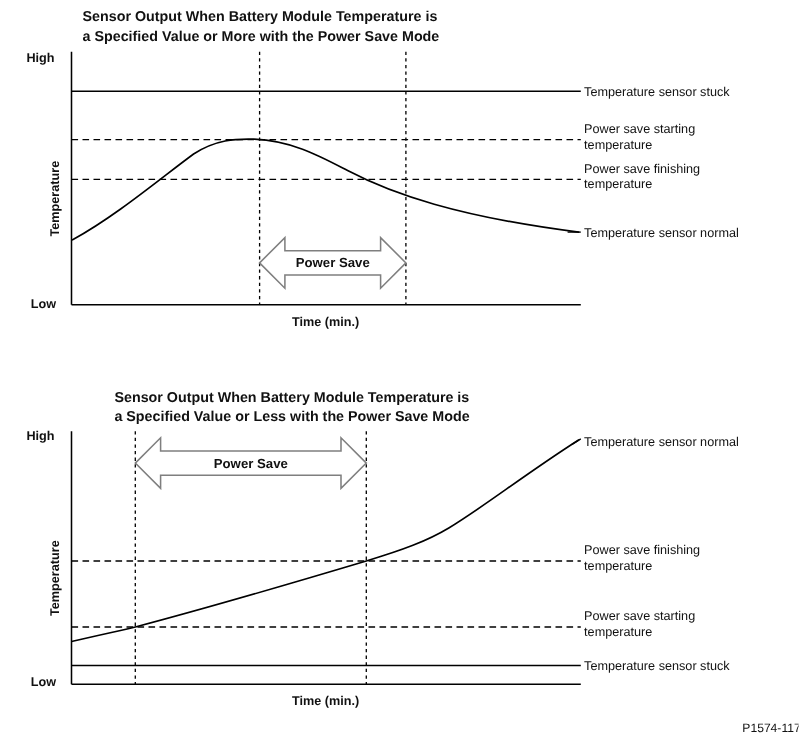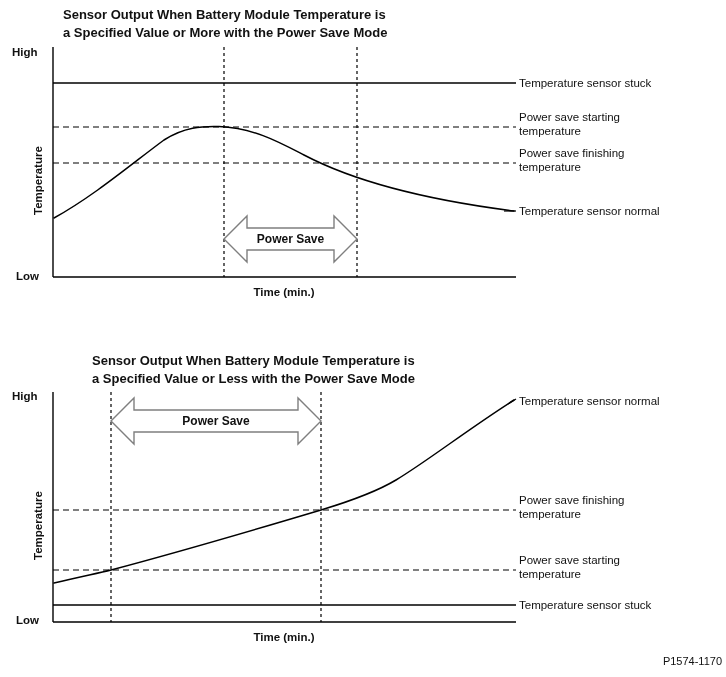--- a/index.html
+++ b/index.html
@@ -10,21 +10,21 @@
   body {
     width: 726px;
     height: 677px;
     position: relative;
     font-family: "Liberation Sans", sans-serif;
     color: #1a1a1a;
     overflow: hidden;
   }
   .figure {
     position: absolute;
-    left: 4px;
+    left: 16px;
     top: 0;
     width: 648px;
     height: 677px;
   }
   svg.diagram {
     display: block;
     width: 726px;
     height: 677px;
   }
   .title-text {

